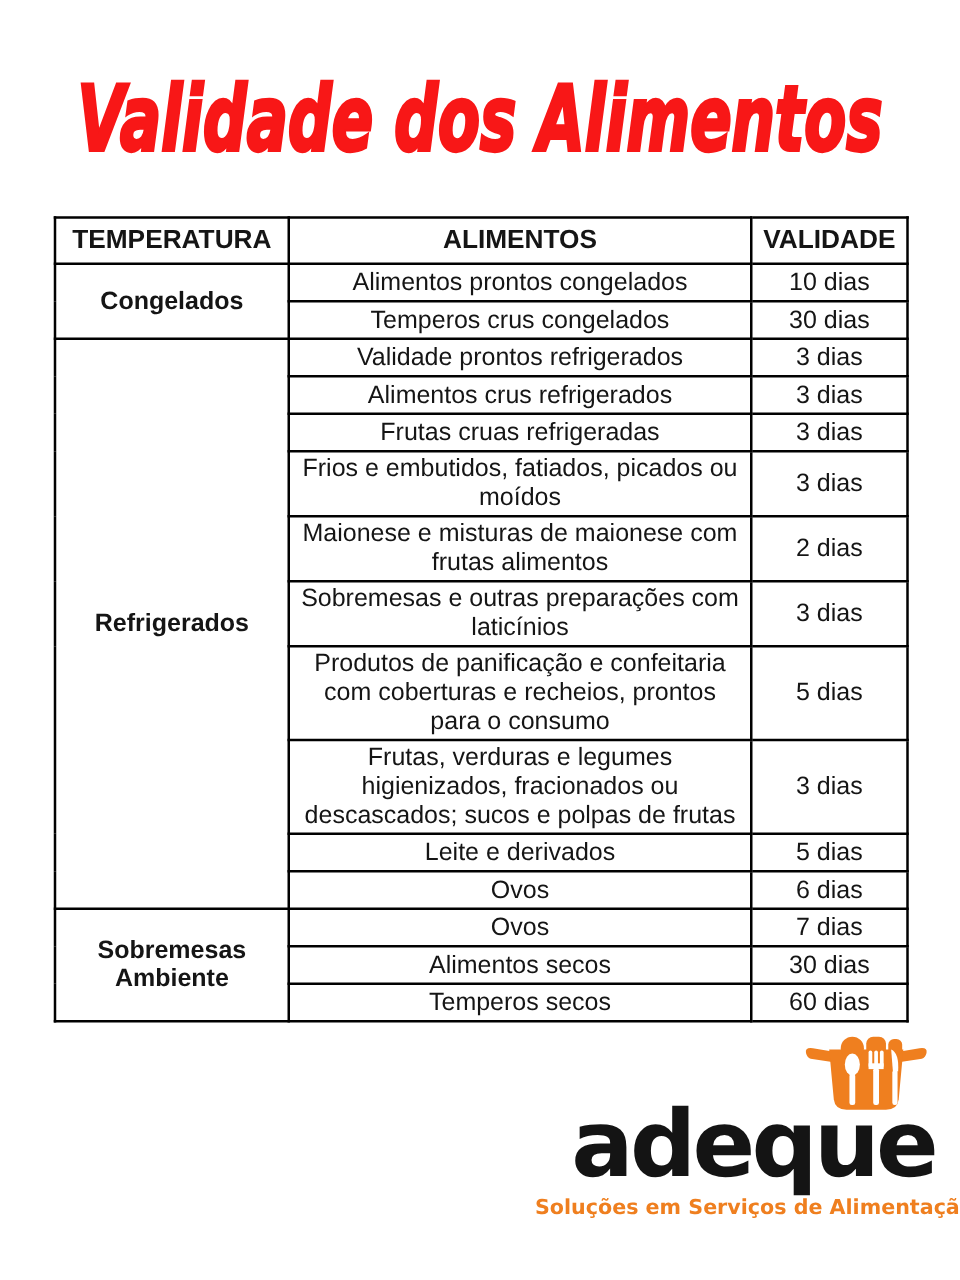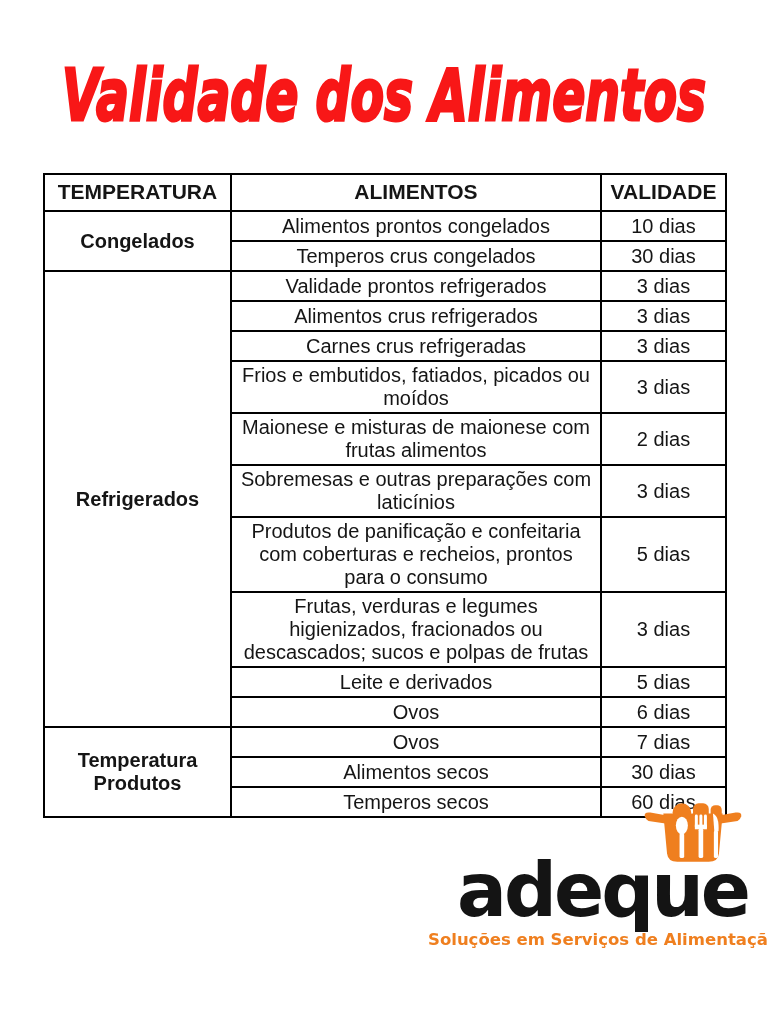--- a/index.html
+++ b/index.html
@@ -51,21 +51,21 @@
   td.food-cell { padding: 3px 24px; height: 24px; border-radius: 14px; }
   td.validity-cell { padding: 3px 4px; height: 24px; }
   td.temp-cell {
     color: #e81c1c;
     font-weight: bold;
     font-size: 20px;
     padding: 2px 8px;
   }
 
   
-  .logo { position: absolute; top: 802px; right: 20px; width: 320px; text-align: right; }
+  .logo { position: absolute; top: 828px; right: 20px; width: 320px; text-align: right; }
   .logo-icon { display: block; margin-left: auto; margin-right: 4px; width: 102px; height: 62px; margin-bottom: -12px; }
   .logo-word {
     font-family: "DejaVu Sans", sans-serif;
     font-weight: bold;
     font-size: 74px;
     letter-spacing: -3px;
     line-height: 1.05;
     color: #141414;
     white-space: nowrap;
   }
@@ -113,21 +113,21 @@
         <tr>
           <td rowspan="10" class="temp-cell">Refrigerados</td>
           <td class="food-cell">Validade prontos refrigerados</td>
           <td class="validity-cell">3 dias</td>
         </tr>
         <tr>
           <td class="food-cell">Alimentos crus refrigerados</td>
           <td class="validity-cell">3 dias</td>
         </tr>
         <tr>
-          <td class="food-cell">Carnes crus refrigeradas</td>
+          <td class="food-cell">Frutas cruas refrigeradas</td>
           <td class="validity-cell">3 dias</td>
         </tr>
         <tr>
           <td class="food-cell">Frios e embutidos, fatiados, picados ou moídos</td>
           <td class="validity-cell">3 dias</td>
         </tr>
         <tr>
           <td class="food-cell">Maionese e misturas de maionese com frutas alimentos</td>
           <td class="validity-cell">2 dias</td>
         </tr>
@@ -145,21 +145,21 @@
         </tr>
         <tr>
           <td class="food-cell">Leite e derivados</td>
           <td class="validity-cell">5 dias</td>
         </tr>
         <tr>
           <td class="food-cell">Ovos</td>
           <td class="validity-cell">6 dias</td>
         </tr>
         <tr>
-          <td rowspan="3" class="temp-cell">Temperatura Produtos</td>
+          <td rowspan="3" class="temp-cell">Sobremesas Ambiente</td>
           <td class="food-cell">Ovos</td>
           <td class="validity-cell">7 dias</td>
         </tr>
         <tr>
           <td class="food-cell">Alimentos secos</td>
           <td class="validity-cell">30 dias</td>
         </tr>
         <tr>
           <td class="food-cell">Temperos secos</td>
           <td class="validity-cell">60 dias</td>

